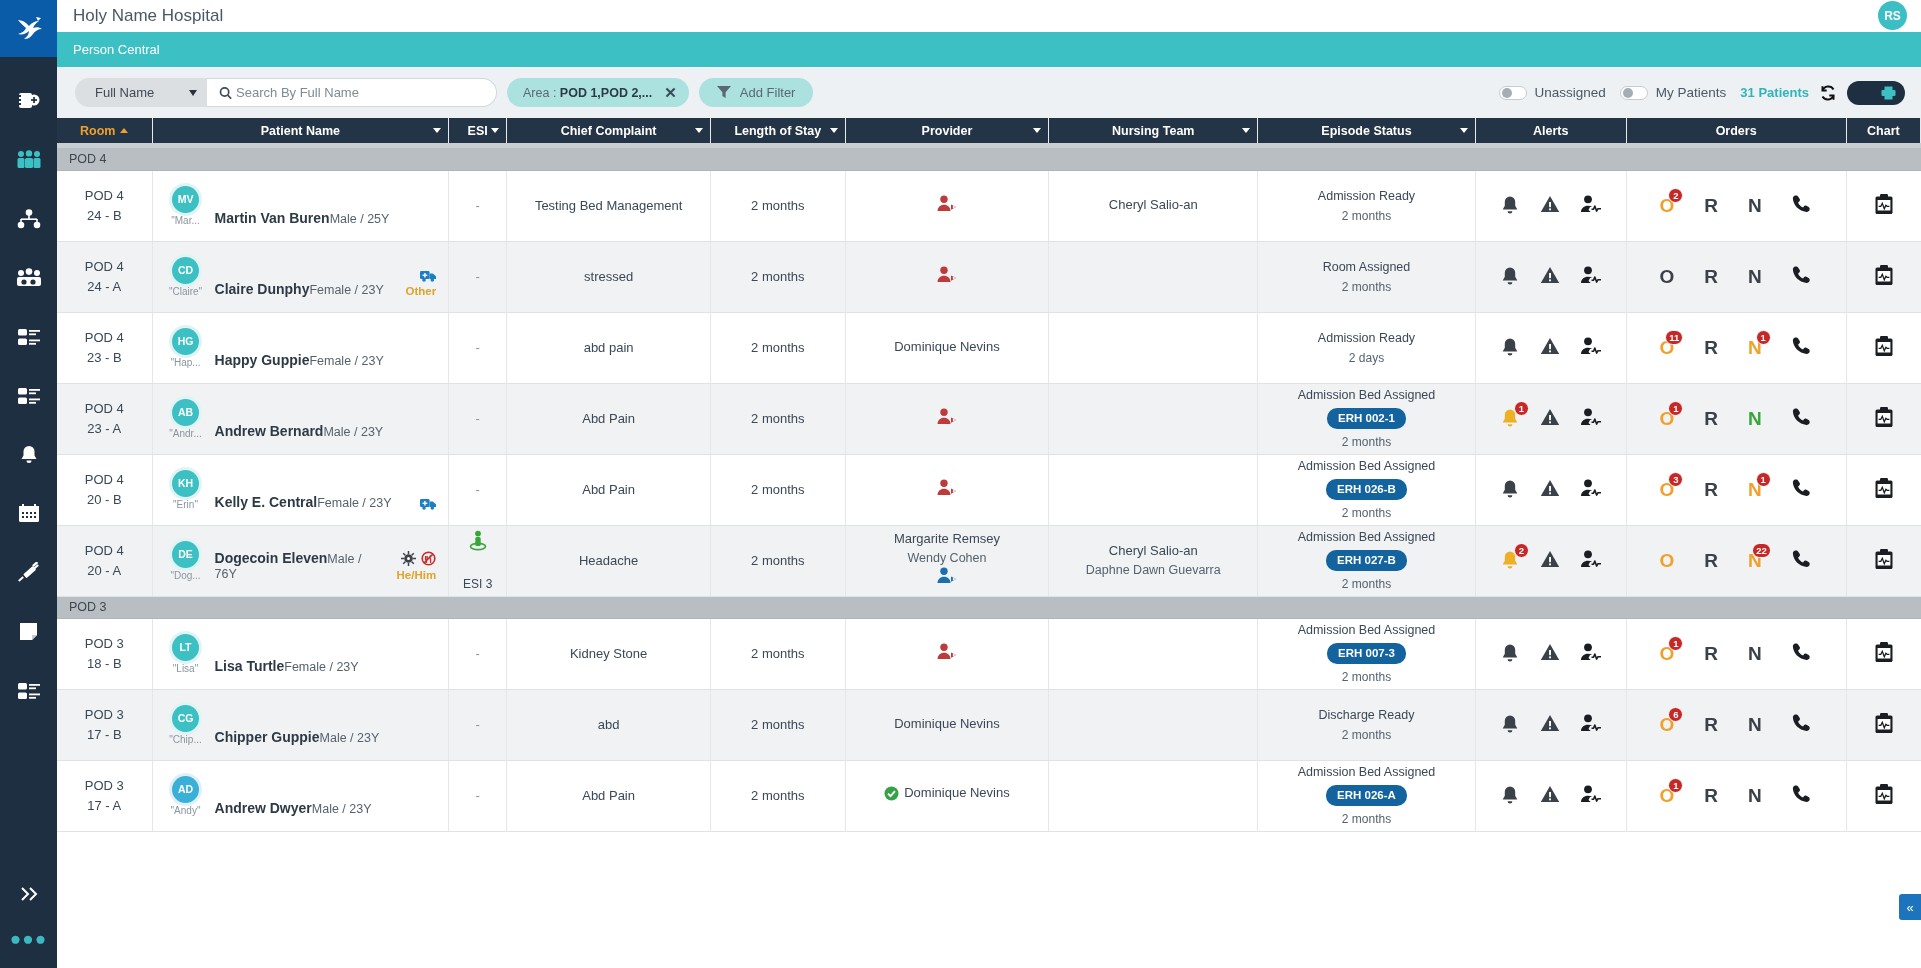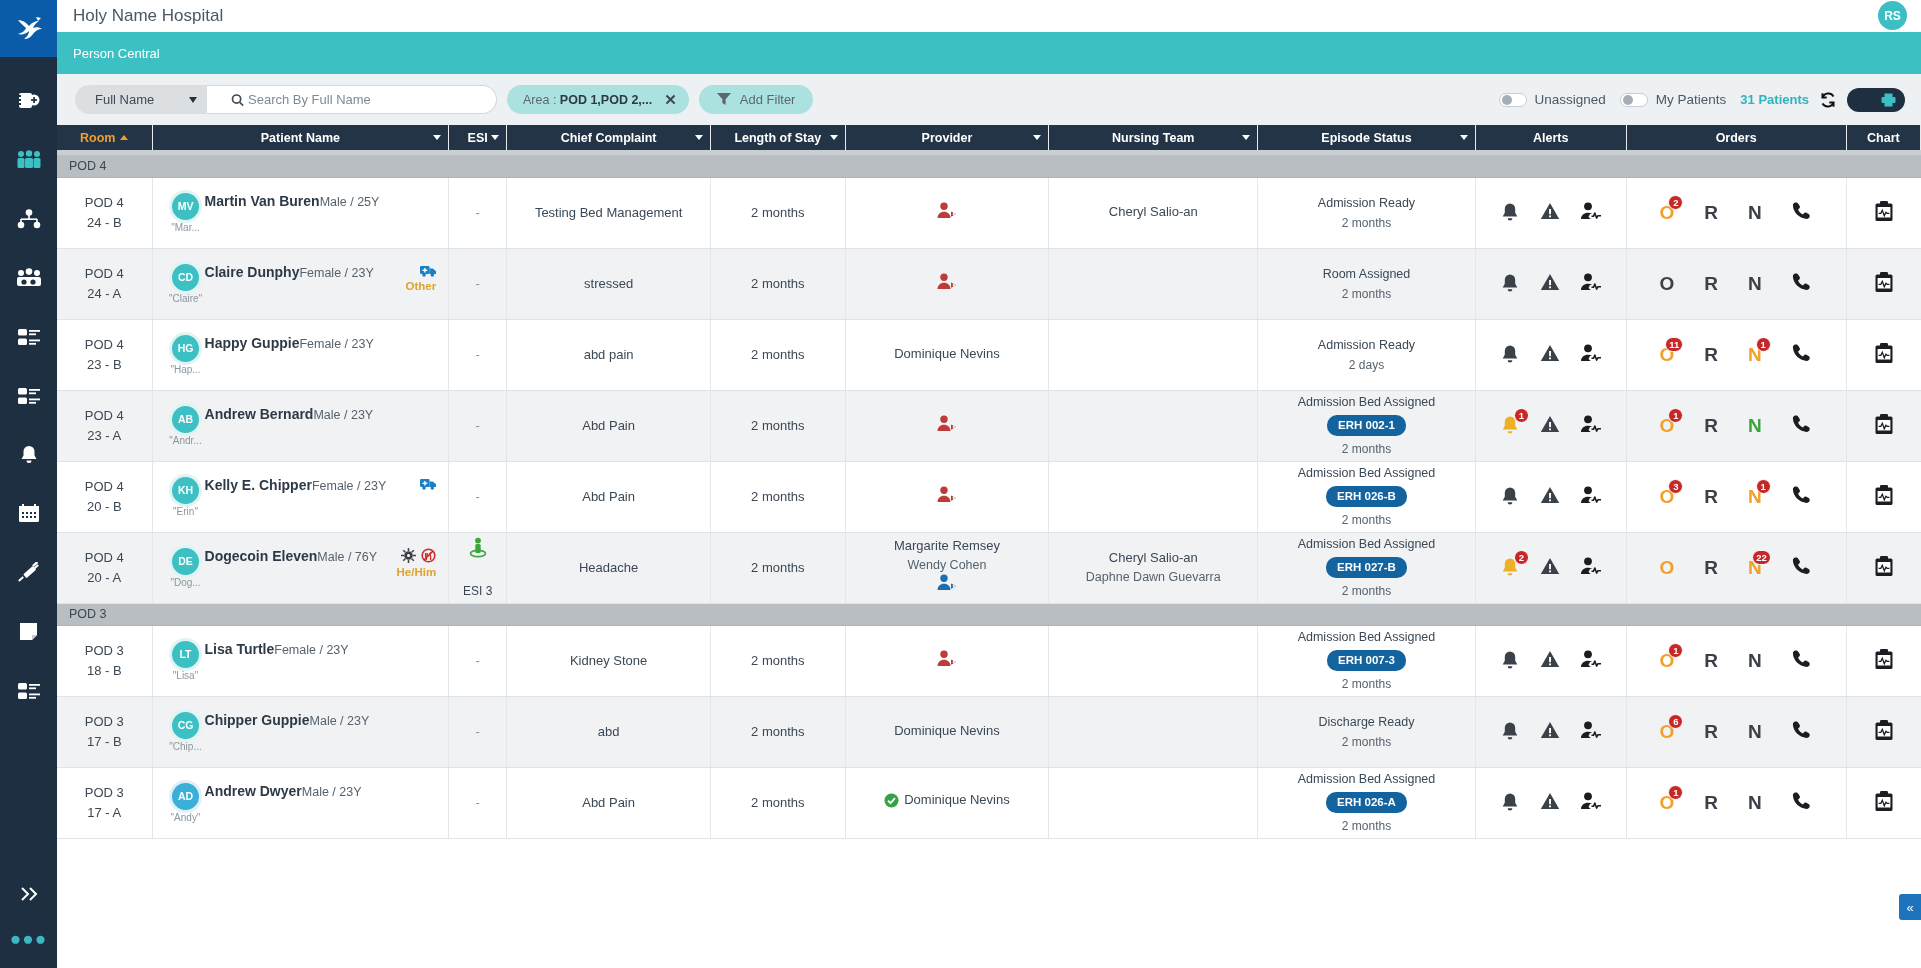--- a/index.html
+++ b/index.html
@@ -39,21 +39,21 @@
   }
   .topbar-title { font-size: 17px; color: #4a5866; font-weight: 400; }
   .topbar-spacer { flex: 1; }
   .avatar-rs {
     width: 29px; height: 29px; border-radius: 50%; background: #3cbfc4;
     color: #fff; font-size: 12px; font-weight: bold;
     display: flex; align-items: center; justify-content: center;
   }
 
   .subbar {
-    height: 42px; background: #3dc0c4; display: flex; align-items: center;
+    height: 35px; background: #3dc0c4; display: flex; align-items: center;
     padding-left: 16px;
   }
   .subbar-label { color: #fff; font-size: 13px; }
 
   
   .toolbar {
     height: 51px; background: #eef1f3; display: flex; align-items: center;
     padding: 0 16px 0 18px; gap: 10px;
   }
   .search-group { display: flex; align-items: center; height: 42px; }
@@ -63,21 +63,21 @@
     justify-content: space-between; padding: 0 10px 0 20px;
     font-size: 13px; color: #3e4a56; cursor: pointer;
   }
   .caret-down {
     width: 0; height: 0; border-left: 4.5px solid transparent;
     border-right: 4.5px solid transparent; border-top: 6px solid #27323d;
   }
   .search-box {
     width: 290px; height: 29px; background: #fff; border: 1px solid #d3d8dc;
     border-radius: 0 15px 15px 0; border-left: none;
-    display: flex; align-items: center; gap: 4px; padding: 0 24px;
+    display: flex; align-items: center; gap: 4px; padding: 0 12px;
   }
   .search-box input {
     border: none; outline: none; font-size: 13px; color: #3e4a56;
     font-family: "Liberation Sans", sans-serif; width: 100%; background: transparent;
   }
   .search-box input::placeholder { color: #7e8a95; }
 
   .chip-area {
     height: 29px; background: #abe2e0; border-radius: 15px;
     display: flex; align-items: center; gap: 12px; padding: 0 12px 0 16px;
@@ -147,21 +147,21 @@
     border-right: 1px solid #e3e7ea; vertical-align: middle;
     border-bottom: 1px solid #dfe3e7;
   }
   tr.prow td.no-border-r { border-right: none; }
 
   .room-cell { line-height: 1.5; font-size: 12.5px; color: #39454f; }
   .room-cell .r1 { display: block; }
   .room-cell .r2 { display: block; }
 
   .pname-cell { padding: 0 10px 0 14px !important; text-align: left !important; }
-  .pname-flex { display: flex; align-items: flex-start; }
+  .pname-flex { display: flex; align-items: flex-end; gap: 10px; }
   .pav-wrap { width: 38px; text-align: center; flex: 0 0 38px; }
   .pav {
     width: 27px; height: 27px; border-radius: 50%; background: #3cc0c3;
     color: #fff; font-size: 10.5px; font-weight: bold;
     display: flex; align-items: center; justify-content: center; margin: 0 auto;
     box-shadow: 0 0 0 3px #e0f4f4;
   }
   .pav.blue { background: #3ab0d8; box-shadow: 0 0 0 3px #dff0f8; }
   .pnick { font-size: 10px; color: #8b959e; margin-top: 2px; display: block; }
   .pinfo { flex: 1; min-width: 0; }
@@ -834,21 +834,21 @@
               <td class="room-cell">
                 <span class="r1">POD 4</span>
                 <span class="r2">20 - B</span>
               </td>
               <td class="pname-cell">
                 <div class="pname-flex">
                   <span class="pav-wrap">
                     <span class="pav">KH</span>
                     <span class="pnick">"Erin"</span>
                   </span>
-                  <span class="pinfo"><span class="pfull">Kelly E. Chipper</span><span class="pdemo">Female / 23Y</span></span>
+                  <span class="pinfo"><span class="pfull">Kelly E. Central</span><span class="pdemo">Female / 23Y</span></span>
                   <span class="pflags">
                     <span class="pflags-icons">
                       <svg width="16" height="13" viewBox="0 0 16 13" aria-hidden="true">
                         <rect x="0" y="2" width="9.5" height="8" rx="1.3" fill="#1b7fc4"></rect>
                         <path d="M9.5 4.5h3.2L16 7.2V10H9.5z" fill="#1b7fc4"></path>
                         <circle cx="4" cy="11" r="1.8" fill="#1b7fc4"></circle>
                         <circle cx="12.3" cy="11" r="1.8" fill="#1b7fc4"></circle>
                         <rect x="4.2" y="4" width="1.4" height="4.5" fill="#fff"></rect>
                         <rect x="2.5" y="5.6" width="4.8" height="1.4" fill="#fff"></rect>
                       </svg>

